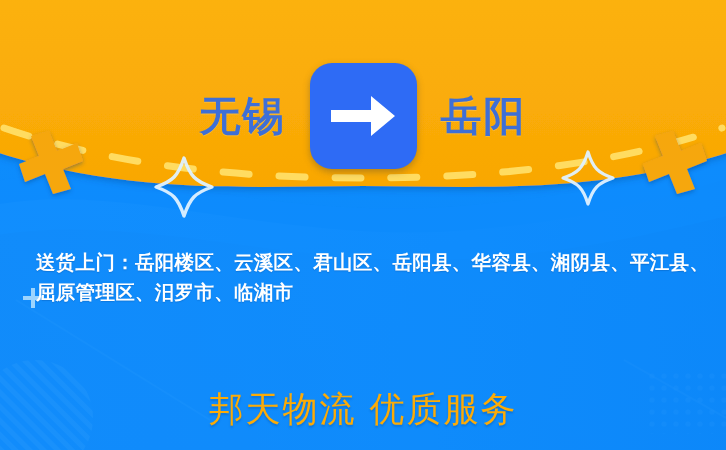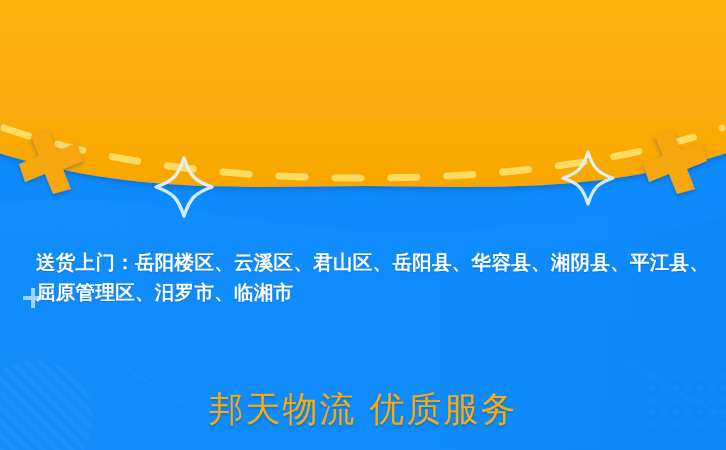--- a/index.html
+++ b/index.html
@@ -163,18 +163,29 @@
       <path d="M 588 152 C 593 168 598 173 613 178 C 598 183 593 188 588 204
                C 583 188 578 183 563 178 C 578 173 583 168 588 152 Z" fill="none" stroke="#DFF1FF" stroke-width="3.2" stroke-linejoin="round"></path>
     </g>
 
     <g opacity=".8">
       <path d="M 31 288 L 35 288 L 35 296 L 43 296 L 43 300 L 35 300 L 35 308
                L 31 308 L 31 300 L 23 300 L 23 296 L 31 296 Z" fill="#BFE6FF"></path>
     </g>
   </svg>
 
+  <div class="route-row">
+    <span class="city">无锡</span>
+
+    <span class="arrow-box">
+      <svg width="72" height="52" viewBox="0 0 72 52">
+        <path d="M 4 20 L 44 20 L 44 6 L 68 26 L 44 46 L 44 32 L 4 32 Z" fill="#FFFFFF"></path>
+      </svg>
+    </span>
+
+    <span class="city">岳阳</span>
+  </div>
 
   <div class="delivery">送货上门：岳阳楼区、云溪区、君山区、岳阳县、华容县、湘阴县、平江县、屈原管理区、汨罗市、临湘市</div>
 
   <div class="slogan">邦天物流 优质服务</div>
 
 </div>
 
 </body></html>

